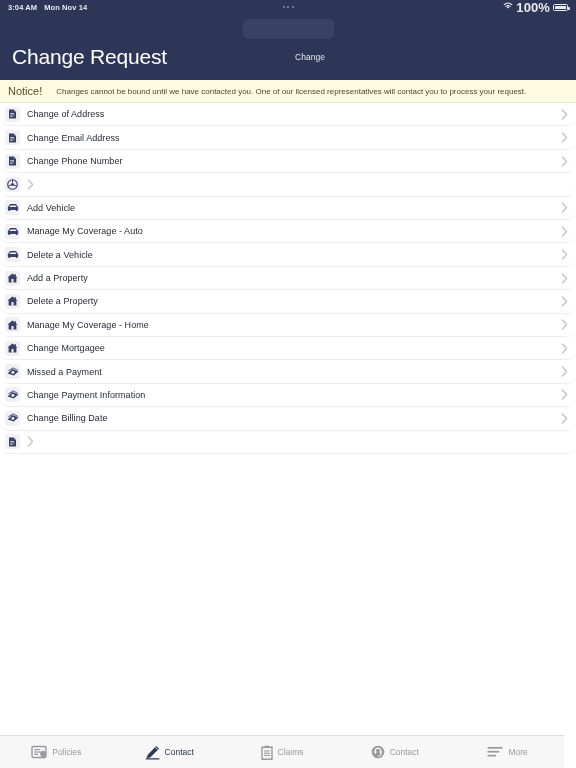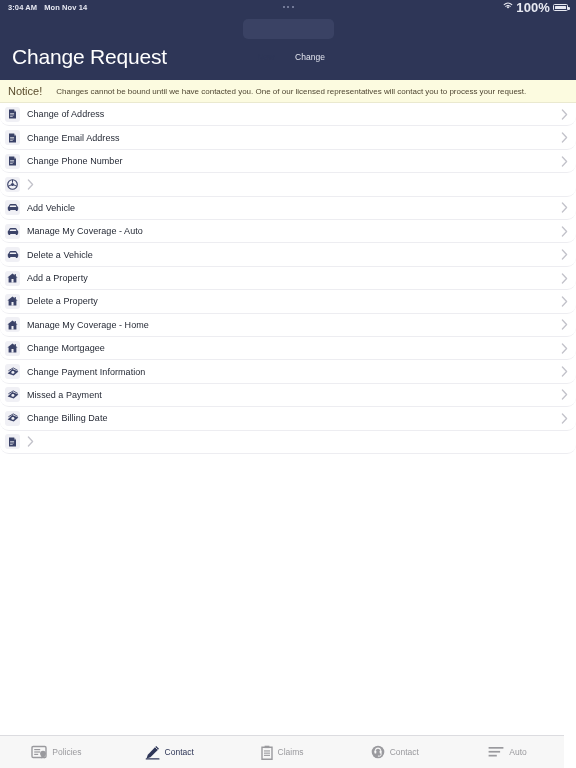--- a/index.html
+++ b/index.html
@@ -398,36 +398,36 @@
         </span>
       </div>
       <div class="row">
         <span class="icon-box">
           <svg width="12" height="10" viewBox="0 0 12 10">
             <path d="M0.6 6.4 5.3 2.1 11.4 4.4 6.7 8.5z" fill="#3a4268"></path>
             <ellipse cx="5.9" cy="5.4" rx="1.5" ry="1.3" fill="#f0f0f5"></ellipse>
             <path d="M1.7 3.6 6.2 0.9 10.4 3.2" stroke="#3a4268" stroke-width=".9" fill="none" stroke-linecap="round"></path>
           </svg>
         </span>
-        <span class="row-label">Change Payment Information</span>
+        <span class="row-label">Missed a Payment</span>
         <span class="chev">
           <svg width="7" height="11" viewBox="0 0 7 11">
             <path d="M1.4 1 5.6 5.5 1.4 10" stroke="currentColor" stroke-width="1.3" fill="none" stroke-linecap="round" stroke-linejoin="round"></path>
           </svg>
         </span>
       </div>
       <div class="row">
         <span class="icon-box">
           <svg width="12" height="10" viewBox="0 0 12 10">
             <path d="M0.6 6.4 5.3 2.1 11.4 4.4 6.7 8.5z" fill="#3a4268"></path>
             <ellipse cx="5.9" cy="5.4" rx="1.5" ry="1.3" fill="#f0f0f5"></ellipse>
             <path d="M1.7 3.6 6.2 0.9 10.4 3.2" stroke="#3a4268" stroke-width=".9" fill="none" stroke-linecap="round"></path>
           </svg>
         </span>
-        <span class="row-label">Missed a Payment</span>
+        <span class="row-label">Change Payment Information</span>
         <span class="chev">
           <svg width="7" height="11" viewBox="0 0 7 11">
             <path d="M1.4 1 5.6 5.5 1.4 10" stroke="currentColor" stroke-width="1.3" fill="none" stroke-linecap="round" stroke-linejoin="round"></path>
           </svg>
         </span>
       </div>
       <div class="row">
         <span class="icon-box">
           <svg width="12" height="10" viewBox="0 0 12 10">
             <path d="M0.6 6.4 5.3 2.1 11.4 4.4 6.7 8.5z" fill="#3a4268"></path>
@@ -511,17 +511,17 @@
         <span class="tab-label">Contact</span>
       </div>
       <div class="tab">
         <span>
           <svg width="16" height="12" viewBox="0 0 16 12">
             <rect x="0.6" y="1" width="14.8" height="1.7" fill="currentColor"></rect>
             <rect x="0.6" y="4.9" width="11.5" height="1.7" fill="currentColor"></rect>
             <rect x="0.6" y="8.8" width="8.2" height="1.7" fill="currentColor"></rect>
           </svg>
         </span>
-        <span class="tab-label">Auto</span>
+        <span class="tab-label">More</span>
       </div>
     </div>
 
 </div>
 
 </body></html>

